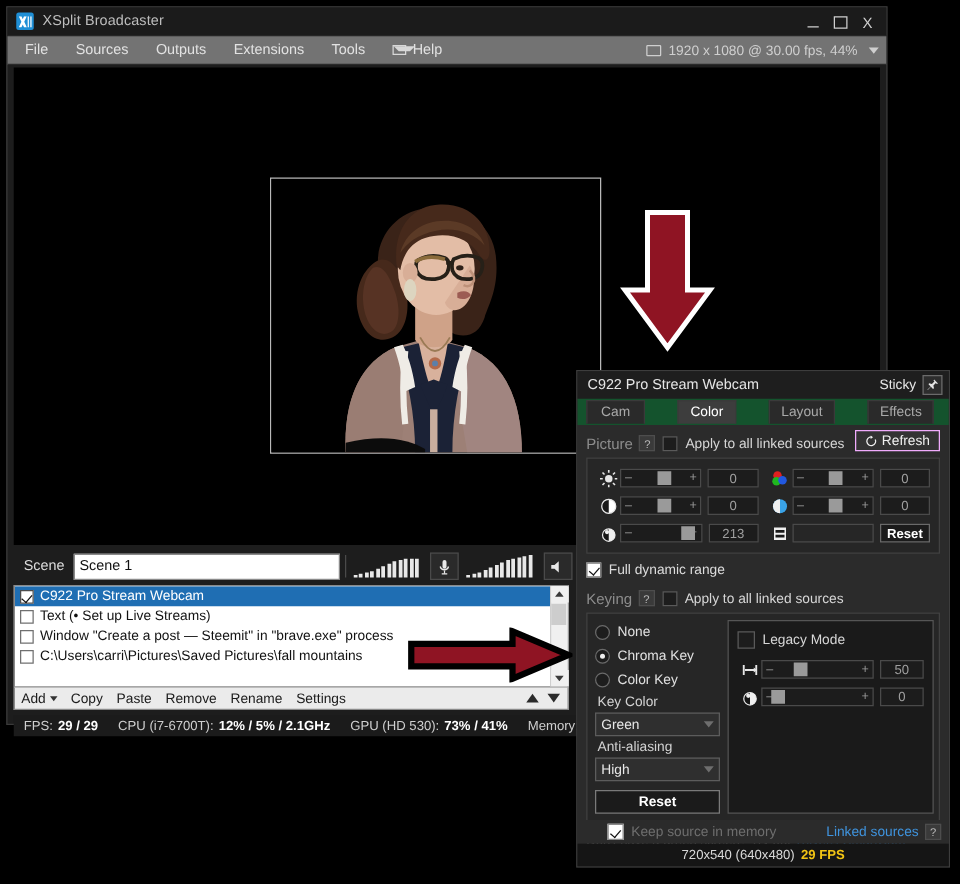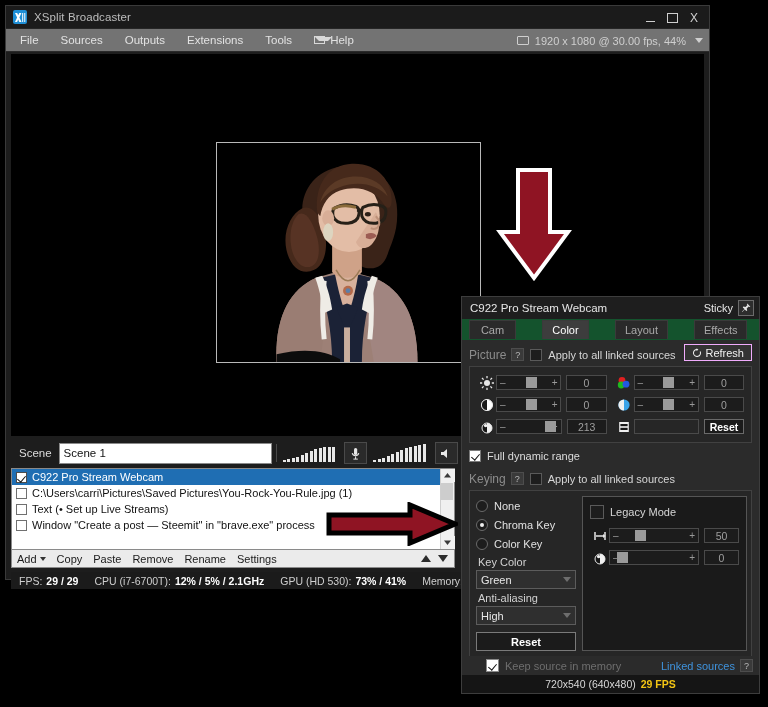--- a/index.html
+++ b/index.html
@@ -436,29 +436,29 @@
     </div>
 
     <div class="sources">
       <div class="src-list">
         <div class="src-item sel">
           <span class="cbx on"></span>
           <span>C922 Pro Stream Webcam</span>
         </div>
         <div class="src-item">
           <span class="cbx"></span>
-          <span>C:\Users\carri\Pictures\Saved Pictures\You-Rock-You-Rule.jpg (1)</span>
-        </div>
-        <div class="src-item">
-          <span class="cbx"></span>
           <span>Text (• Set up Live Streams)</span>
         </div>
         <div class="src-item">
           <span class="cbx"></span>
           <span>Window "Create a post — Steemit" in "brave.exe" process</span>
+        </div>
+        <div class="src-item">
+          <span class="cbx"></span>
+          <span>C:\Users\carri\Pictures\Saved Pictures\fall mountains</span>
         </div>
       </div>
       <div class="vscroll">
         <div>
           <div class="vs-btn">
             <svg width="7" height="5" viewBox="0 0 7 5">
                 <path d="M3.5 0L7 4.4H0z" fill="#3a3a3a"></path>
               </svg>
           </div>
           <div class="vs-thumb"></div>

